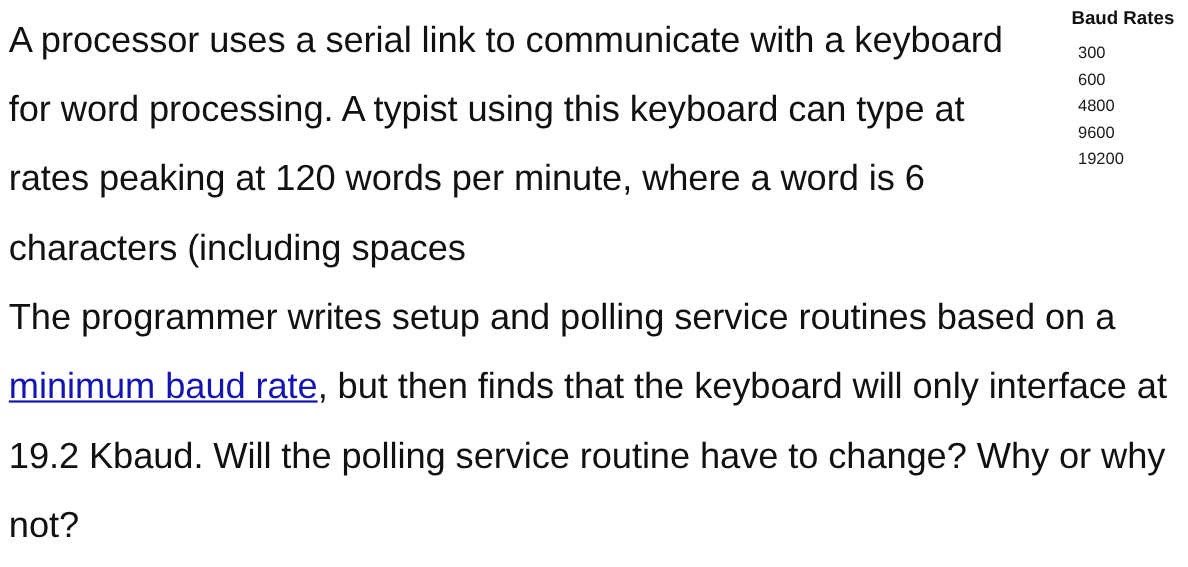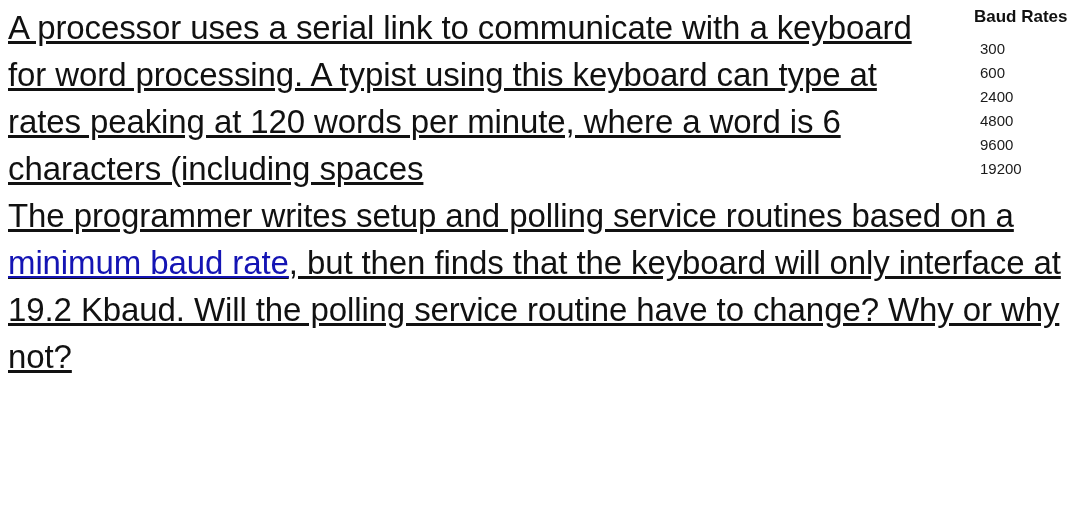--- a/index.html
+++ b/index.html
@@ -52,24 +52,23 @@
     white-space: nowrap;
   }
 
   
   #question-text {
     position: absolute;
     top: 4px;
     left: 8px;
     width: 1072px;
     font-size: 33px;
-    line-height: 47px;
+    line-height: 63px;
     letter-spacing: -0.1px;
     color: #111111;
-    text-decoration: underline;
   }
   
   #question-text .para {
     margin: 0;
   }
   #question-text .narrow {
     width: 935px;
   }
   #question-text .wide {
     width: 1072px;
@@ -86,21 +85,20 @@
 </head>
 <body>
 
 <div id="page">
 
   <div id="baud-table">
     <div class="baud-title">Baud Rates</div>
     <ul class="baud-list">
       <li>300</li>
       <li>600</li>
-      <li>2400</li>
       <li>4800</li>
       <li>9600</li>
       <li>19200</li>
     </ul>
   </div>
 
   <div id="question-text">
     <div class="para narrow">A processor uses a serial link to communicate with a keyboard for word processing. A typist using this keyboard can type at rates peaking at 120 words per minute, where a word is 6 characters (including spaces</div>
     <div class="para wide"><span>The programmer writes setup and polling service routines based on a </span><a class="baud-link">minimum baud rate</a><span>, but then finds that the keyboard will only interface at 19.2 Kbaud. Will the polling service routine have to change? Why or why not?</span></div>
   </div>

